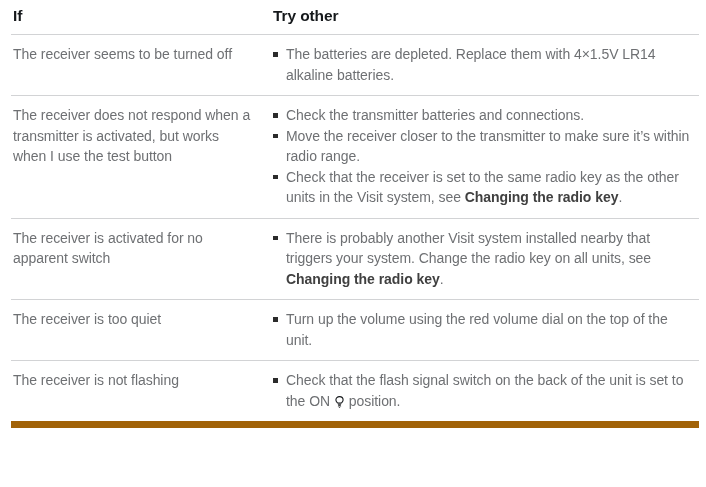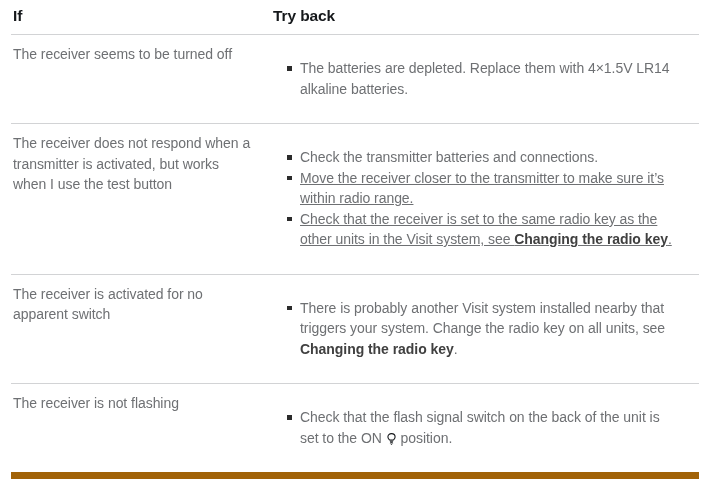--- a/index.html
+++ b/index.html
@@ -52,29 +52,29 @@
     padding: 9px 0 10px 2px;
     letter-spacing: -0.05px;
   }
   td.cell.if { padding-right: 12px; }
   td.cell.try { padding-left: 6px; padding-right: 4px; }
 
   tr.last td.cell { border-bottom: 7px solid #a16207; }
 
   ul.blist {
     list-style: none;
-    margin: 14px;
+    margin: 0;
     padding: 0;
   }
   ul.blist li {
     position: relative;
     padding-left: 13px;
     margin: 0 0 0 0;
   }
-  ul.blist li + li { margin-top: 0px; text-decoration: underline; }
+  ul.blist li + li { margin-top: 0px; }
   ul.blist li .bullet {
     position: absolute;
     left: 0;
     top: 8px;
     width: 4.5px;
     height: 4.5px;
     background: #2b2b2b;
   }
   .b { font-weight: bold; color: #404040; }
   .txt { display: inline; }
@@ -92,21 +92,21 @@
 
 <div id="page">
   <table class="tbl">
     <colgroup>
       <col class="c-if">
       <col class="c-try">
     </colgroup>
     <thead>
       <tr>
         <th class="hdr if">If</th>
-        <th class="hdr try">Try back</th>
+        <th class="hdr try">Try other</th>
       </tr>
     </thead>
     <tbody id="tbody">
         <tr>
           <td class="cell if">The receiver seems to be turned off</td>
           <td class="cell try">
             <ul class="blist">
               <li><span class="bullet"></span><span class="txt">The batteries are depleted. Replace them with 4×1.5V LR14 alkaline batteries.</span></li>
             </ul>
           </td>
@@ -122,20 +122,28 @@
           </td>
         </tr>
         <tr>
           <td class="cell if">The receiver is activated for no apparent switch</td>
           <td class="cell try">
             <ul class="blist">
               <li><span class="bullet"></span><span class="txt">There is probably another Visit system installed nearby that triggers your system. Change the radio key on all units, see </span><span class="txt b">Changing the radio key</span><span class="txt">.</span></li>
             </ul>
           </td>
         </tr>
+        <tr>
+          <td class="cell if">The receiver is too quiet</td>
+          <td class="cell try">
+            <ul class="blist">
+              <li><span class="bullet"></span><span class="txt">Turn up the volume using the red volume dial on the top of the unit.</span></li>
+            </ul>
+          </td>
+        </tr>
         <tr class="last">
           <td class="cell if">The receiver is not flashing</td>
           <td class="cell try">
             <ul class="blist">
               <li><span class="bullet"></span><span class="txt">Check that the flash signal switch on the back of the unit is set to the ON </span><span class="bulb"><svg width="9" height="12" viewBox="0 0 9 12">
                     <path d="M4.5 0.6 C2.3 0.6 0.9 2.1 0.9 3.9 C0.9 5.2 1.8 6.1 2.6 7.0 L6.4 7.0 C7.2 6.1 8.1 5.2 8.1 3.9 C8.1 2.1 6.7 0.6 4.5 0.6 Z" fill="none" stroke="#15181b" stroke-width="1.1"></path>
                     <rect x="2.9" y="7.6" width="3.2" height="1.1" fill="#15181b"></rect>
                     <rect x="3.2" y="9.2" width="2.6" height="1.0" fill="#15181b"></rect>
                     <path d="M3.5 10.7 C3.8 11.5 5.2 11.5 5.5 10.7" fill="none" stroke="#15181b" stroke-width="1.0"></path>
                   </svg></span><span class="txt"> position.</span></li>

